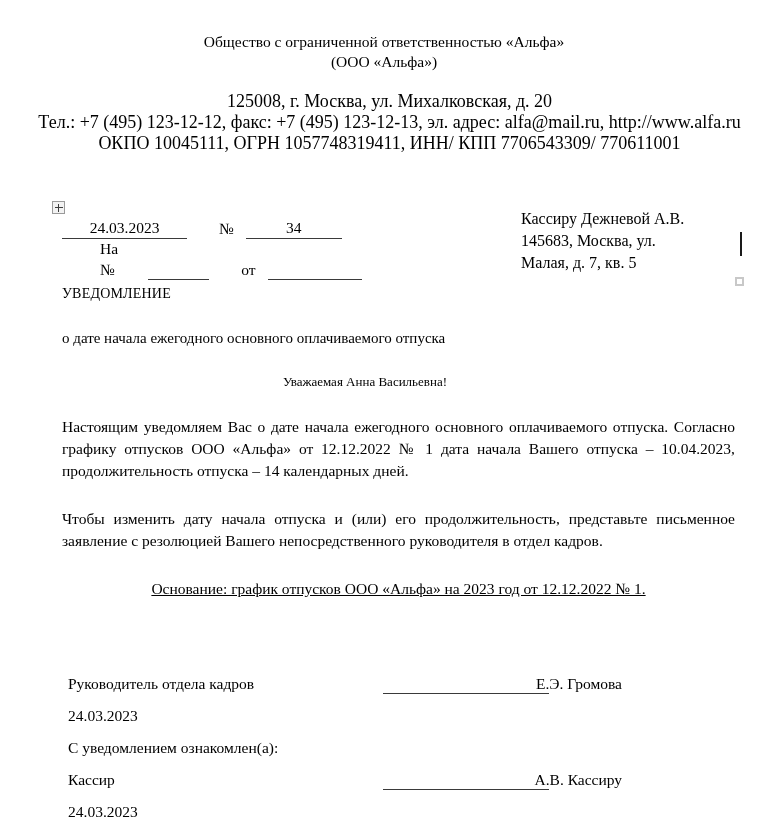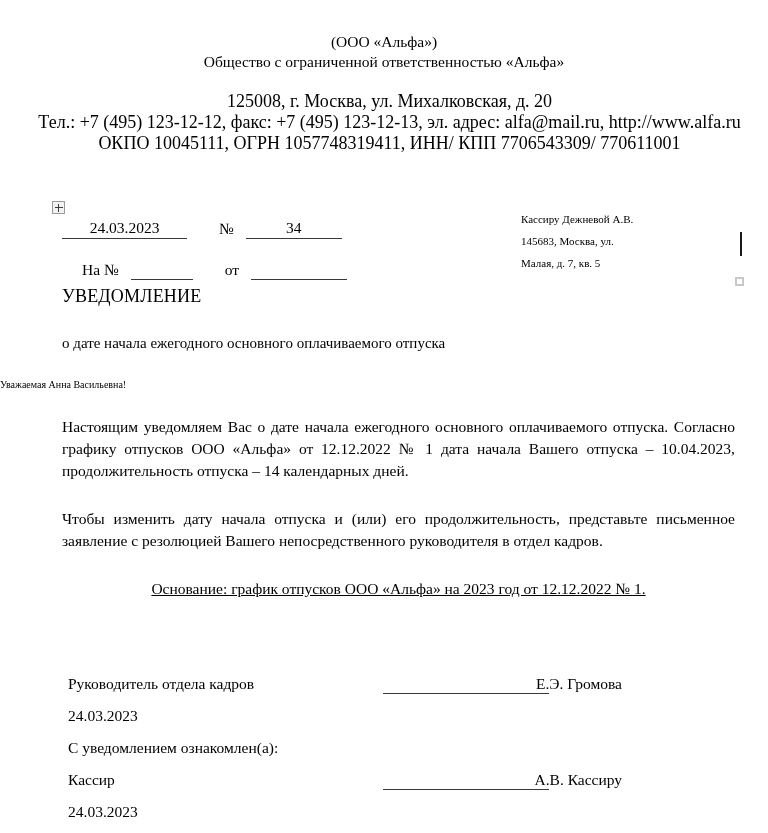--- a/index.html
+++ b/index.html
@@ -98,28 +98,28 @@
   }
   .fill.date-field   { width: 125px; }
   .fill.num-field    { width: 96px;  margin-left: 12px; }
   .fill.onnum-field  { width: 62px;  margin-left: 12px; }
   .fill.from-field   { width: 96px;  margin-left: 12px; }
   .plain-label {
     line-height: 21px;
     padding: 0 0 0 0;
   }
   .plain-label.num-sign   { margin-left: 32px; }
-  .plain-label.on-num     { margin-left: 20px; }
+  .plain-label.on-num     { margin-left: 38px; }
   .plain-label.from-label { margin-left: 32px; }
 
   .req-right {
     position: absolute;
     left: 521px;
     top: 14px;
-    font-size: 11px;
+    font-size: 16px;
     line-height: 22px;
   }
 
   .caret {
     position: absolute;
     left: 740px;
     top: 232px;
     width: 2px;
     height: 24px;
     background: #1a1a1a;
@@ -132,31 +132,32 @@
     height: 9px;
     border: 2px solid #c8c8c8;
     background: #ffffff;
     box-sizing: border-box;
   }
 
   
   .doc-title {
     margin-left: 62px;
     margin-top: 6px;
-    font-size: 18px;
+    font-size: 14px;
     letter-spacing: 0.2px;
   }
   .doc-subtitle {
     margin-left: 62px;
     margin-top: 28px;
     font-size: 15px;
   }
   .salutation {
     margin-top: 27px;
-    font-size: 10px;
+    text-align: center;
+    font-size: 13px;
     padding-right: 38px;
   }
   .para {
     margin-left: 62px;
     margin-right: 33px;
     margin-top: 26px;
     font-size: 15.5px;
     line-height: 22px;
     text-align: justify;
     text-justify: inter-word;
@@ -199,22 +200,22 @@
     width: 166px;
     border-bottom: 1.3px solid #3a3a3a;
   }
 </style>
 </head>
 <body>
 
 <div class="page">
 
   <div class="letterhead">
+    <div class="org-line">Общество с ограниченной ответственностью «Альфа»</div>
     <div class="org-line">(ООО «Альфа»)</div>
-    <div class="org-line">Общество с ограниченной ответственностью «Альфа»</div>
     <div class="gap"></div>
     <div class="contact-line">125008, г. Москва, ул. Михалковская, д. 20</div>
     <div class="contact-line">Тел.: +7 (495) 123-12-12, факс: +7 (495) 123-12-13, эл. адрес: alfa@mail.ru, http://www.alfa.ru</div>
     <div class="contact-line">ОКПО 10045111, ОГРН 1057748319411, ИНН/ КПП 7706543309/ 770611001</div>
   </div>
 
   <div class="requisites">
 
     <div class="table-move-handle">
       <span class="cross-v"></span>

